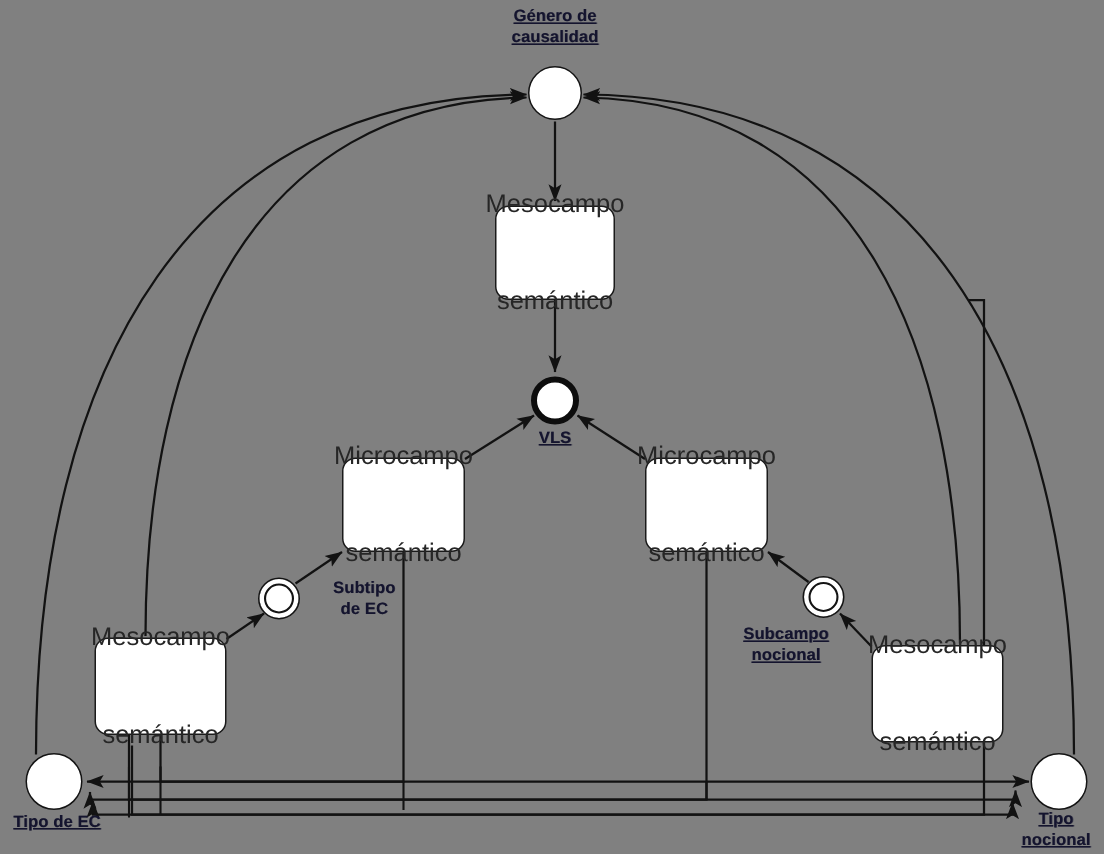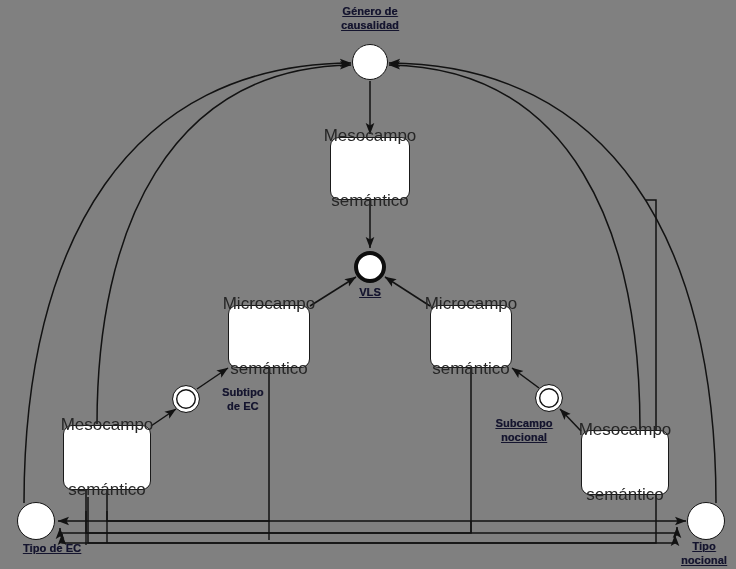--- a/index.html
+++ b/index.html
@@ -161,21 +161,21 @@
     <span>Mesocampo</span>
     <span>semántico</span>
   </div>
 
   <div class="node-box" style="left:581px; top:430px; width:88px; height:65px;">
     <span>Mesocampo</span>
     <span>semántico</span>
   </div>
 
   <div class="circle-node circle-simple" style="left:17px; top:502px; width:38px; height:38px;"></div>
-  <div class="node-label lbl-center" style="left:52px; top:542px;text-align:right;">
+  <div class="node-label lbl-center" style="left:38px; top:542px;text-align:right;">
     <span>Tipo de EC</span>
   </div>
 
   <div class="circle-node circle-simple" style="left:687px; top:502px; width:38px; height:38px;"></div>
   <div class="node-label lbl-center" style="left:704px; top:540px;">
     <span>Tipo</span>
     <span>nocional</span>
   </div>
 
 </div>

